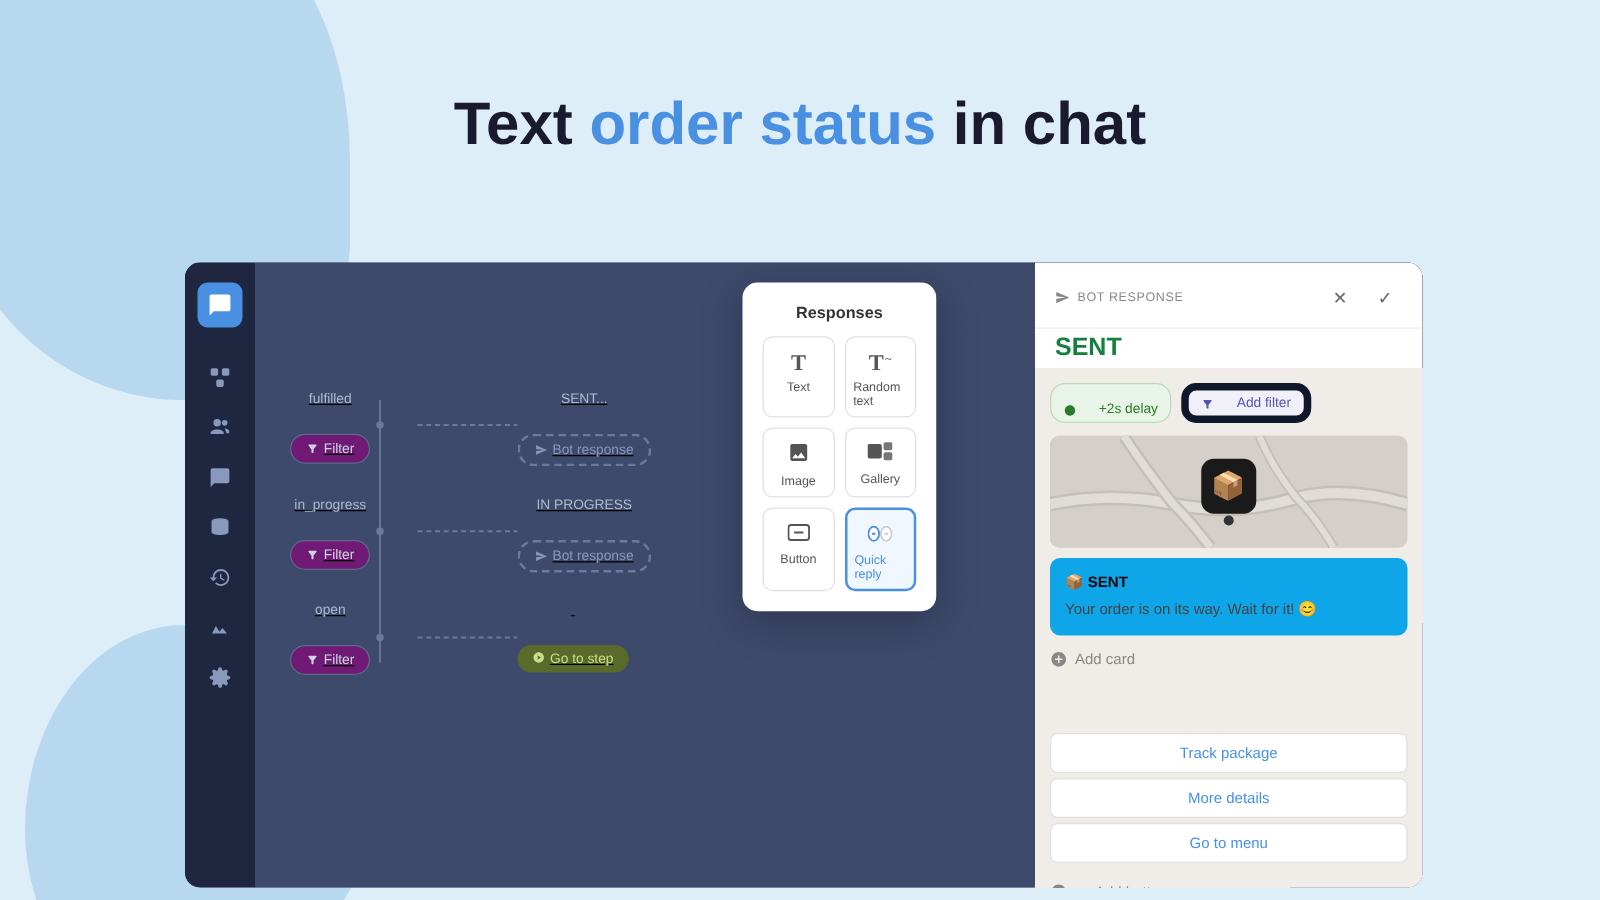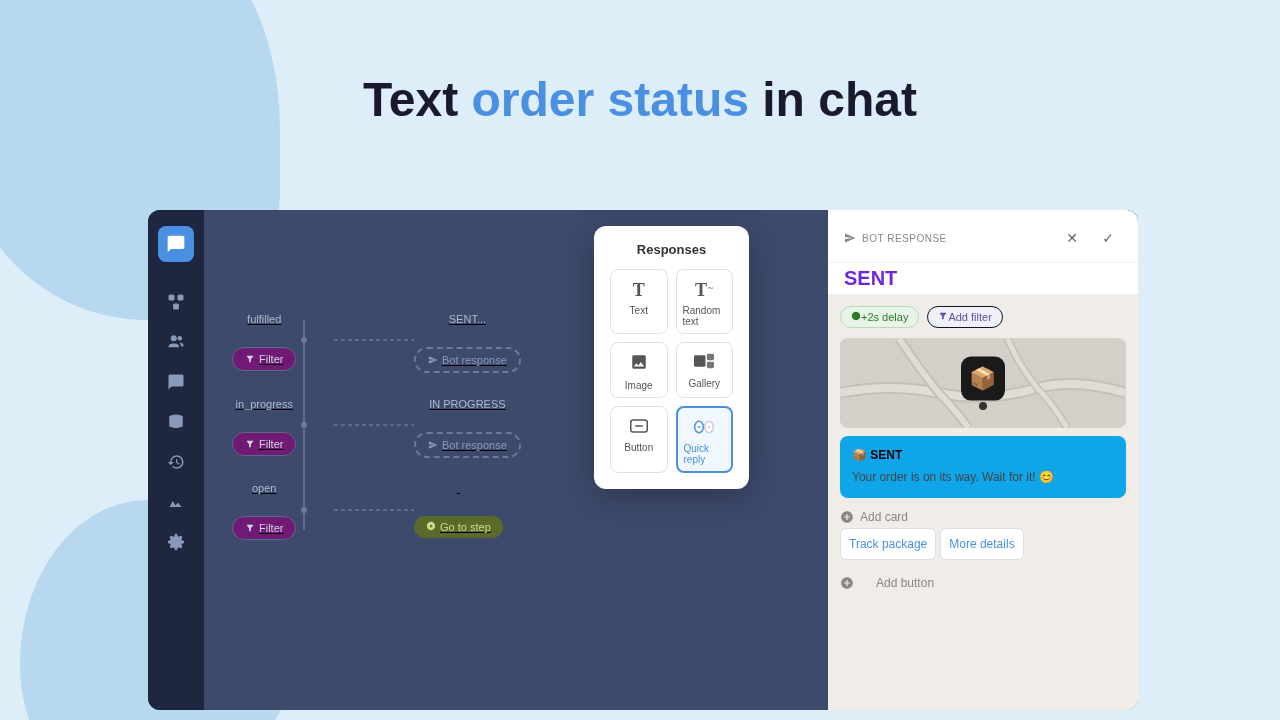--- a/index.html
+++ b/index.html
@@ -219,21 +219,21 @@
     }
     .bot-label-tag {
       font-size: 10px;
       color: #888;
       text-transform: uppercase;
       letter-spacing: 0.5px;
     }
     .bot-panel-name {
       font-size: 20px;
       font-weight: 700;
-      color: #6d28d9;
+      color: #15803d;
       padding: 4px 16px;
     }
     .bot-panel-actions {
       display: flex; gap: 8px;
     }
     .icon-btn {
       width: 28px; height: 28px;
       border-radius: 6px;
       border: none;
       background: transparent;
@@ -251,32 +251,32 @@
     }
 
     
     .badge-row {
       display: flex; gap: 8px; margin-bottom: 10px;
     }
     .badge {
       border-radius: 12px;
       padding: 4px 10px;
       font-size: 11px;
-      display: flex; align-items: flex-start; gap: 0;
+      display: flex; align-items: flex-end; gap: 18px;
       cursor: pointer;
     }
     .badge-delay {
       background: #e8f4e8;
       color: #2a7a2a;
       border: 1px solid #b8dbb8;
     }
     .badge-filter {
       background: #f0f0f8;
       color: #5555aa;
-      border: 1px solid #0f172a;
+      border: 6px solid #0f172a;
     }
 
     
     .map-card {
       background: #d8d4cc;
       border-radius: 8px;
       height: 90px;
       position: relative;
       overflow: hidden;
       margin-bottom: 8px;
@@ -314,23 +314,24 @@
     }
     .message-text {
       font-size: 12px;
       color: #444;
       line-height: 1.5;
     }
 
     
     .action-btn-list {
       display: flex;
-      flex-direction: row;
+      flex-direction: column;
       gap: 4px;
       margin-bottom: 8px;
+      margin-top: 48px;
     }
     .action-btn {
       background: white;
       border: 1px solid #e0e0e0;
       border-radius: 6px;
       padding: 8px;
       font-size: 12px;
       color: #4a90e2;
       text-align: center;
       cursor: pointer;
@@ -617,20 +618,21 @@
       <div class="add-card-row">
         <svg width="14" height="14" viewBox="0 0 24 24" fill="#888">
             <path d="M12 2C6.48 2 2 6.48 2 12s4.48 10 10 10 10-4.48 10-10S17.52 2 12 2zm5 11h-4v4h-2v-4H7v-2h4V7h2v4h4v2z"></path>
           </svg>
         <span>Add card</span>
       </div>
 
       <div class="action-btn-list">
         <button class="action-btn">Track package</button>
         <button class="action-btn">More details</button>
+        <button class="action-btn">Go to menu</button>
       </div>
 
       <div class="add-btn-row">
         <svg width="14" height="14" viewBox="0 0 24 24" fill="#888">
             <path d="M12 2C6.48 2 2 6.48 2 12s4.48 10 10 10 10-4.48 10-10S17.52 2 12 2zm5 11h-4v4h-2v-4H7v-2h4V7h2v4h4v2z"></path>
           </svg>
         <span>Add button</span>
       </div>
 
     </div>

